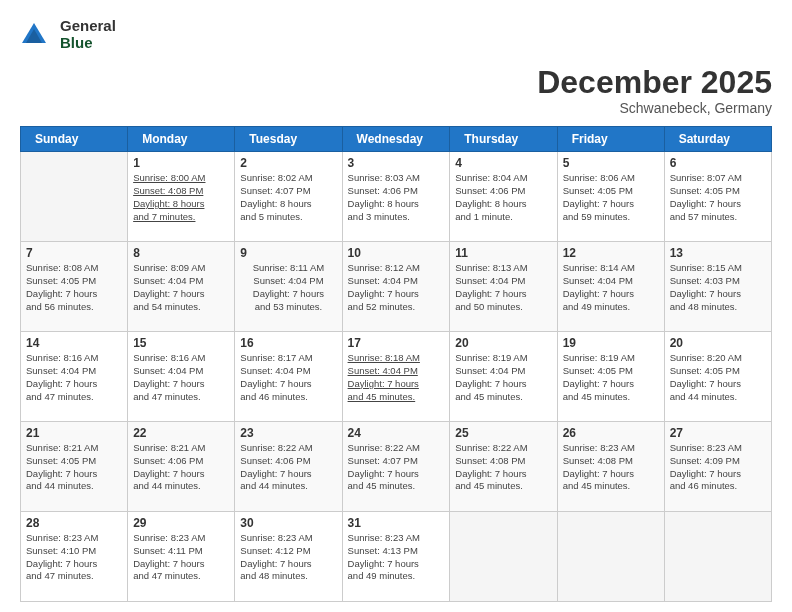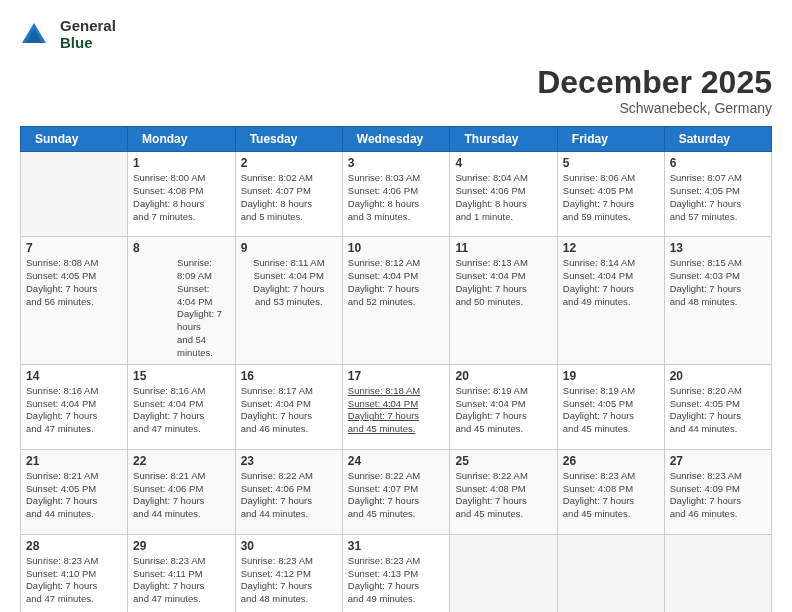--- a/index.html
+++ b/index.html
@@ -134,21 +134,21 @@
           <th>Thursday</th>
           <th>Friday</th>
           <th>Saturday</th>
         </tr>
     </thead>
     <tbody id="calendar-body">
     <tr class="week-row">
           <td class="empty-cell"></td>
           <td>
             <div class="day-number">1</div>
-            <div class="day-info" style="white-space: pre-line;">Sunrise: 8:00 AM
+            <div class="day-info" style="white-space: pre-line; text-decoration: underline;">Sunrise: 8:00 AM
 Sunset: 4:08 PM
 Daylight: 8 hours
 and 7 minutes.</div>
           </td>
           <td>
             <div class="day-number">2</div>
             <div class="day-info" style="white-space: pre-line;">Sunrise: 8:02 AM
 Sunset: 4:07 PM
 Daylight: 8 hours
 and 5 minutes.</div>
@@ -185,21 +185,21 @@
         <tr class="week-row">
           <td>
             <div class="day-number">7</div>
             <div class="day-info" style="white-space: pre-line;">Sunrise: 8:08 AM
 Sunset: 4:05 PM
 Daylight: 7 hours
 and 56 minutes.</div>
           </td>
           <td>
             <div class="day-number">8</div>
-            <div class="day-info" style="white-space: pre-line; margin-left: 44px;">Sunrise: 8:09 AM
+            <div class="day-info" style="white-space: pre-line;">Sunrise: 8:09 AM
 Sunset: 4:04 PM
 Daylight: 7 hours
 and 54 minutes.</div>
           </td>
           <td>
             <div class="day-number">9</div>
             <div class="day-info" style="white-space: pre-line; text-align: center;">Sunrise: 8:11 AM
 Sunset: 4:04 PM
 Daylight: 7 hours
 and 53 minutes.</div>

